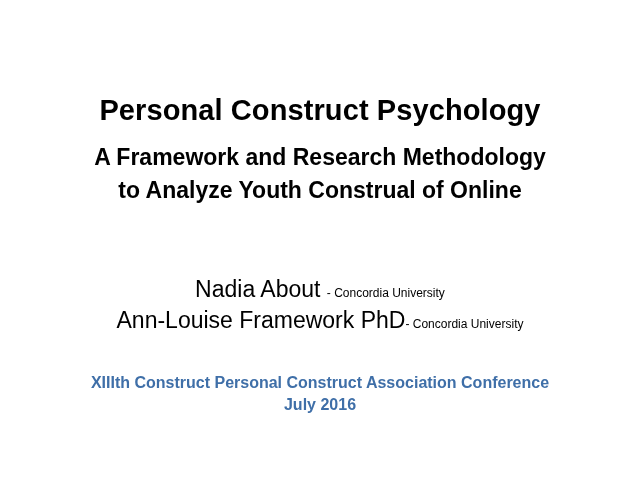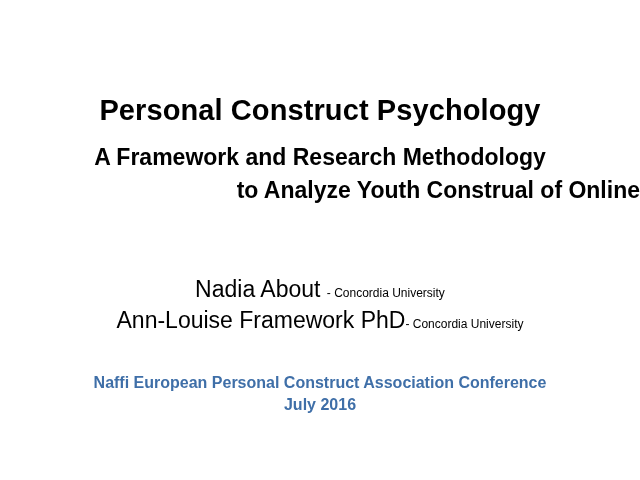--- a/index.html
+++ b/index.html
@@ -32,21 +32,21 @@
       top: 94px;
       font-size: 29px;
       font-weight: bold;
       letter-spacing: 0.1px;
     }
     .subtitle {
       font-size: 23px;
       font-weight: bold;
     }
     .sub1 { top: 144px; }
-    .sub2 { top: 177px; text-align: right; }
+    .sub2 { top: 177px; }
     .sub3 { top: 211px; }
     .author {
       font-size: 23px;
     }
     .author .aff {
       font-size: 12px;
     }
     .author1 { top: 276px; }
     .author2 { top: 307px; }
     .conf {
@@ -66,15 +66,15 @@
   <div class="line subtitle sub1">A Framework and Research Methodology</div>
   <div class="line subtitle sub2">to Analyze Youth Construal of Online</div>
 
   <div class="line author author1">
     <span>Nadia About </span><span class="aff">- Concordia University</span>
   </div>
   <div class="line author author2">
     <span>Ann-Louise Framework PhD</span><span class="aff">- Concordia University</span>
   </div>
 
-  <div class="line conf conf1">Naffi European Personal Construct Association Conference</div>
+  <div class="line conf conf1">XIIIth Construct Personal Construct Association Conference</div>
   <div class="line conf conf2">July 2016</div>
 </div>
 
 </body></html>

